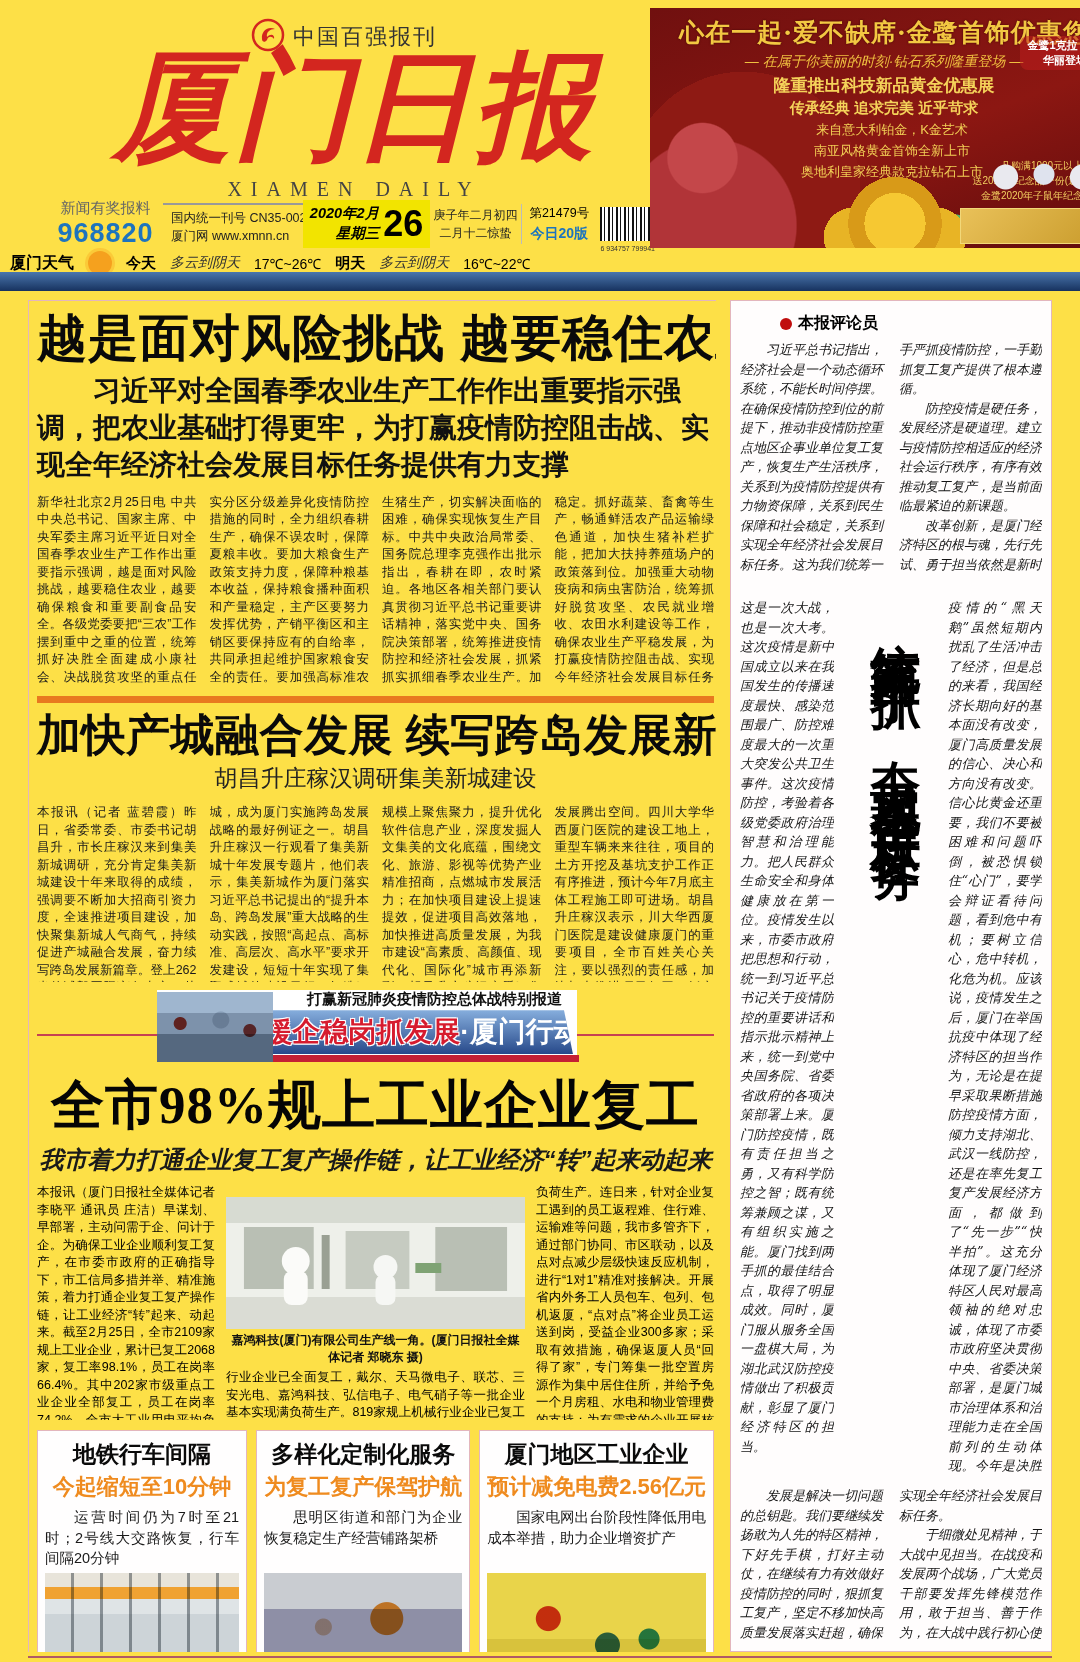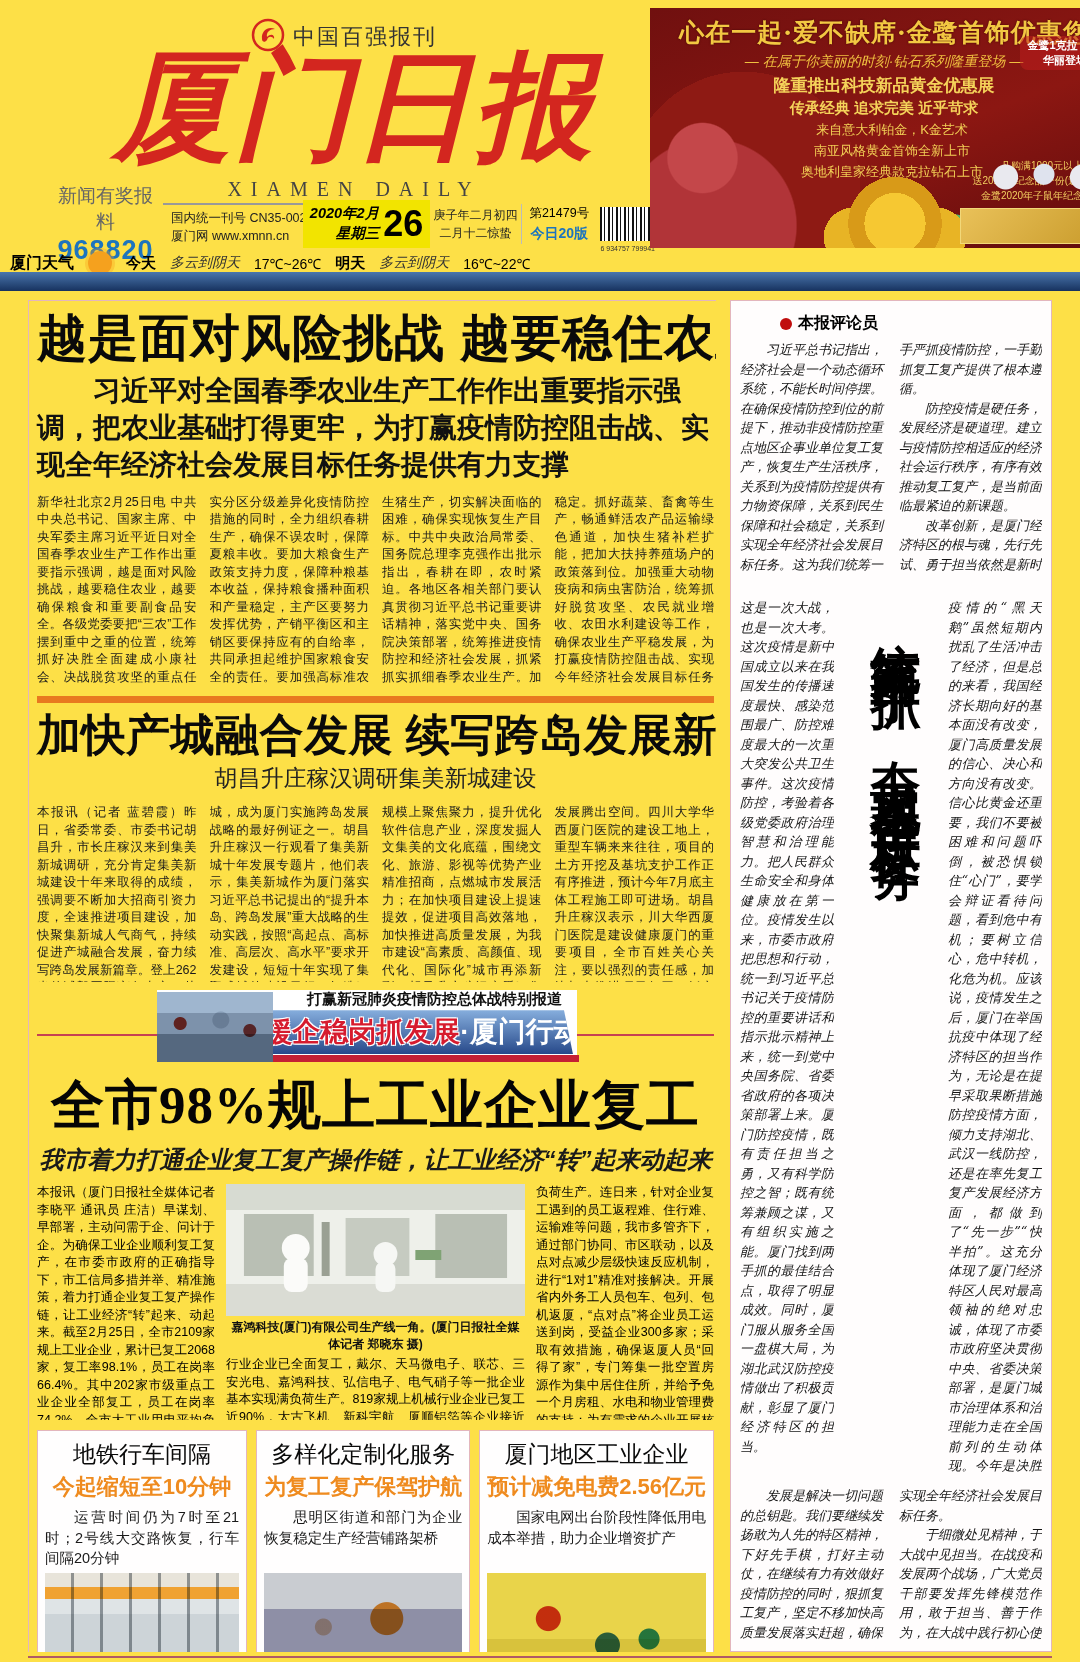--- a/index.html
+++ b/index.html
@@ -12,21 +12,21 @@
   .badge-row .badge-text { color:#333; font-size:22px; letter-spacing:2px; }
   .calligraphy { position:absolute; left:40px; top:38px; width:540px; text-align:center;
     font-family:"DejaVu Serif", serif; font-style:italic; font-weight:bold;
     font-size:118px; line-height:1.15; color:#d3261f; letter-spacing:2px; white-space:nowrap; }
   .en-title { position:absolute; left:40px; top:178px; width:540px; text-align:center;
     font-family:"Liberation Serif", serif; font-size:20px; letter-spacing:9px; color:#444; }
 
   
   #infobar { position:absolute; left:8px; top:198px; width:600px; height:52px; display:flex; align-items:center; }
   .hotline { width:108px; text-align:center; }
-  .hotline .hl-label { font-size:19px; color:#666; }
+  .hotline .hl-label { font-size:15px; color:#666; }
   .hotline .hl-num { font-size:27px; font-weight:bold; color:#1d74be; letter-spacing:1px; }
   .issn-block { width:140px; padding:4px 6px 0 8px; border-top:2px solid #999; margin-left:4px; }
   .issn-block div { font-size:12.5px; color:#222; line-height:1.45; white-space:nowrap; }
   .datebox { width:128px; height:48px; background:#f2e400; display:flex; align-items:center; justify-content:center; gap:4px; padding:2px; }
   .datebox .d-left { text-align:right; font-size:14.5px; font-weight:bold; line-height:1.35;font-style:italic; }
   .datebox .d-day { font-size:36px; font-weight:bold; line-height:1; }
   .lunar { width:92px; text-align:center; font-size:12px; line-height:1.5; color:#222; }
   .issue { width:76px; text-align:center; font-size:12.5px; line-height:1.5; border-left:1px solid #bbb; }
   .issue .pages { color:#1d74be; font-weight:bold; font-size:14px; }
   .barcode { width:52px; height:34px; margin-left:4px;
@@ -103,29 +103,29 @@
   .banner-blue .t-red { font-size:28px; font-weight:bold; color:#d61b2e;
     text-shadow:-1px -1px 0 #fff,1px -1px 0 #fff,-1px 1px 0 #fff,1px 1px 0 #fff; }
   .banner-blue .t-white { font-size:28px; font-weight:bold; color:#fff; }
   .banner-redstrip { position:absolute; left:0; bottom:0; width:306px; height:7px; background:#c42034; }
 
   .h3 { font-family:"Liberation Serif", serif; font-size:53px; font-weight:bold; text-align:center; margin-top:6px; letter-spacing:1px; color:#050505; white-space:nowrap; }
   .sub3 { font-size:24px; font-weight:bold; text-align:center; margin-top:2px; color:#1a1a1a;font-style:italic; }
 
   .a3row { display:flex; gap:11px; margin-top:8px; height:236px; }
   .a3row .txt { width:178px; font-size:12.5px; line-height:1.4; text-align:justify; overflow:hidden; }
-  .a3center { flex:1; display:flex; flex-direction:column; }
+  .a3center { flex:1; display:flex; flex-direction:column;margin-top:13px; }
   .photo-main { width:100%; height:132px; }
   .caption { font-size:12px; font-weight:bold; text-align:center; margin:3px 0; color:#111; }
   .a3center .cont { font-size:12.5px; line-height:1.4; text-align:justify; overflow:hidden; flex:1; }
 
   
   .boxes { display:flex; gap:9px; margin-top:10px; }
   .box { flex:1; border:1px solid #e3b6bd; padding:8px 7px 6px; text-align:center; background:#fffefe; }
-  .box .b-title { font-size:23px; font-weight:normal; color:#0a0a0a; white-space:nowrap; }
+  .box .b-title { font-size:23px; font-weight:bold; color:#0a0a0a; white-space:nowrap; }
   .box .b-sub { font-size:22px; font-weight:bold; color:#ef8b1f; margin-top:2px; white-space:nowrap; }
   .box .b-text { font-size:14.5px; line-height:1.4; text-align:justify; text-indent:2em; margin-top:5px; color:#1a1a1a; height:62px; overflow:hidden; }
   .box .b-photo { width:100%; height:120px; margin-top:4px; }
   .ph-metro { background:linear-gradient(180deg,#e8e4da 0 12%,#f0a232 12% 22%,#dfe4e6 22% 34%,#cdd4d8 34% 72%,#b9bdb9 72%),
     repeating-linear-gradient(90deg, transparent 0 26px, rgba(60,70,80,.5) 26px 29px); background-blend-mode:multiply; }
   .ph-factory2 { background:linear-gradient(180deg,#c9ccd1 0 30%,#8e8fa6 30% 70%,#6f6f8c 70%),
     radial-gradient(circle at 62% 38%, #ef8f2d 0 16px, transparent 17px),
     radial-gradient(circle at 30% 45%, #e9c9a8 0 8px, transparent 9px); background-blend-mode:multiply; }
   .ph-power { background:linear-gradient(180deg,#e9d44a 0 55%,#d8c23c 55%),
     radial-gradient(circle at 28% 38%, #d5372c 0 12px, transparent 13px),

